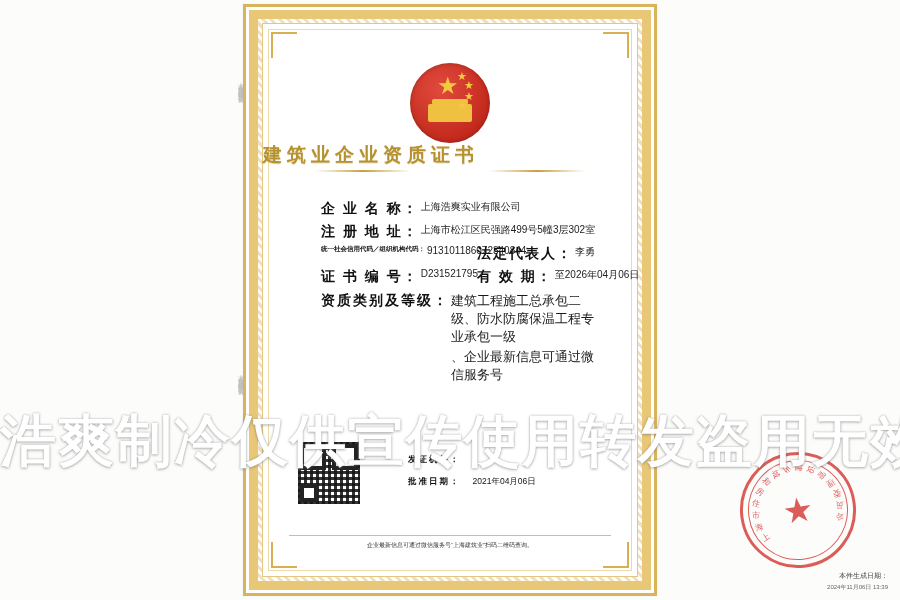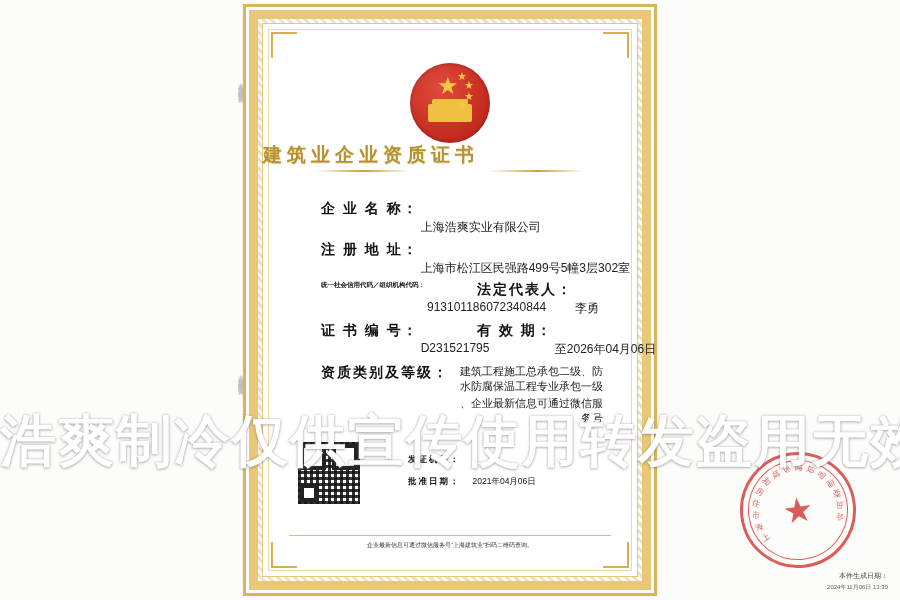--- a/index.html
+++ b/index.html
@@ -135,26 +135,25 @@
     color: #111;
     font-weight: bold;
     white-space: nowrap;
     letter-spacing: 2px;
     font-size: 14px;
   }
   .flabel.small { letter-spacing: 0; font-size: 6.5px; line-height: 1.15; }
   .fvalue {
     color: #222;
     margin-left: 2px;
-    font-size: 12px;
+    font-size: 10px;
     white-space: nowrap;
-    margin-top: 19px;
   }
   .qual-rows { margin-left: 2px; }
-  .qual-rows div { margin-bottom: 2px; font-size: 11px; text-align: right; }
+  .qual-rows div { margin-bottom: 2px; font-size: 13px; }
 
   
   .qr {
     position: absolute;
     left: 33px; bottom: 70px;
     width: 66px; height: 66px;
     background:
       repeating-linear-gradient(90deg, #222 0 3px, #fff 3px 6px),
       repeating-linear-gradient(0deg, #222 0 3px, #fff 3px 6px);
     background-blend-mode: multiply;

